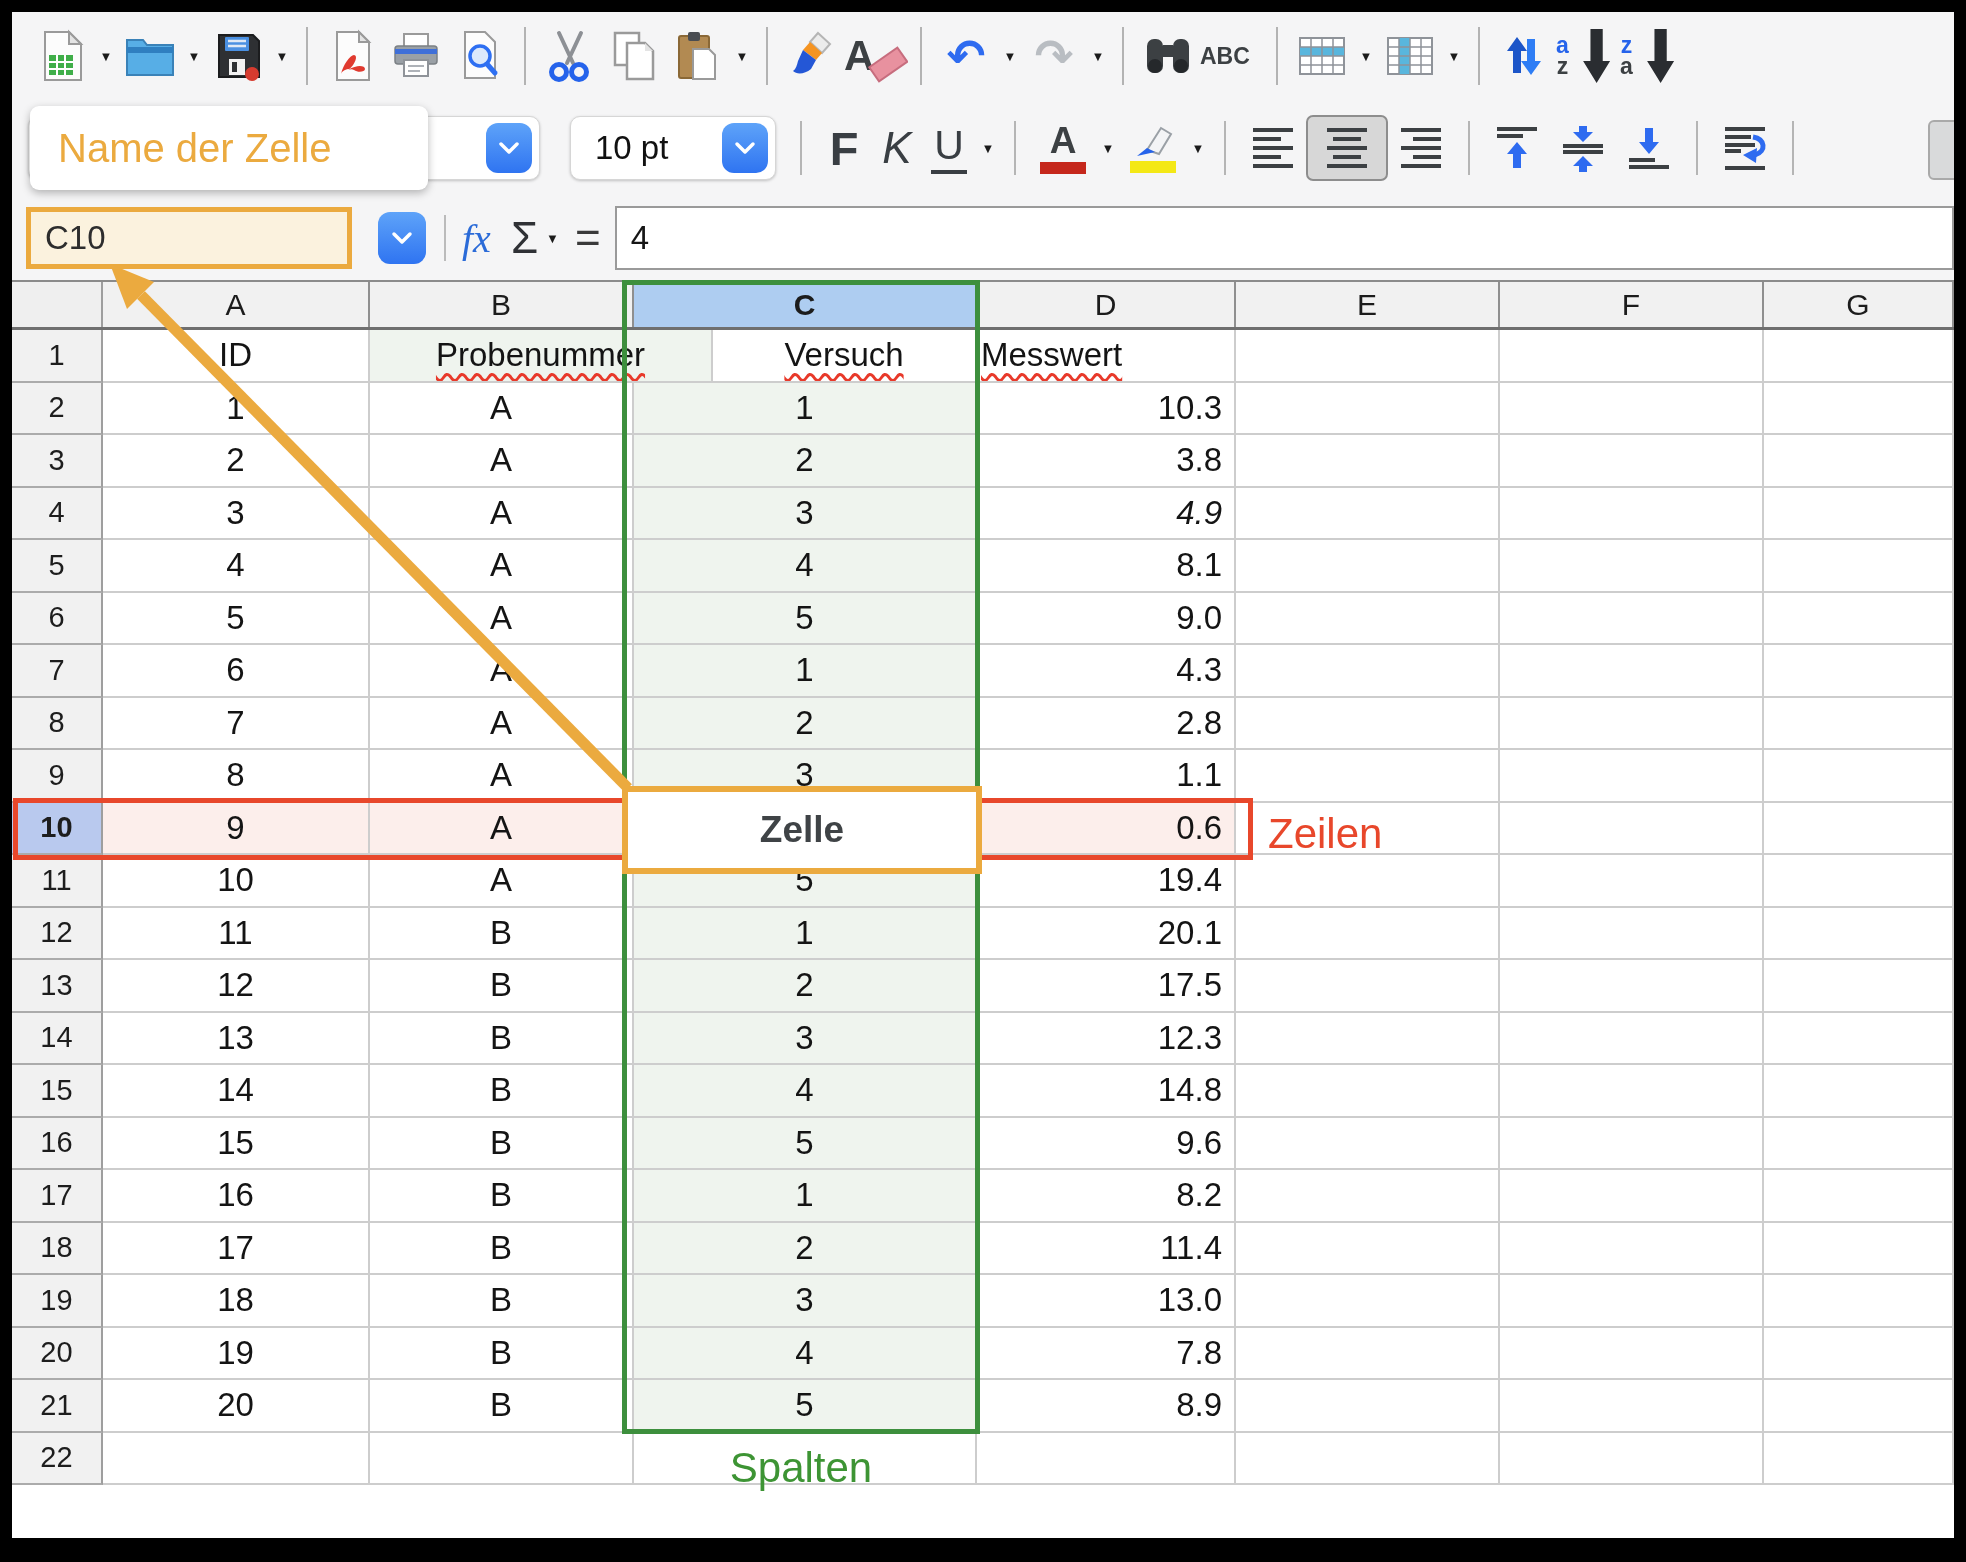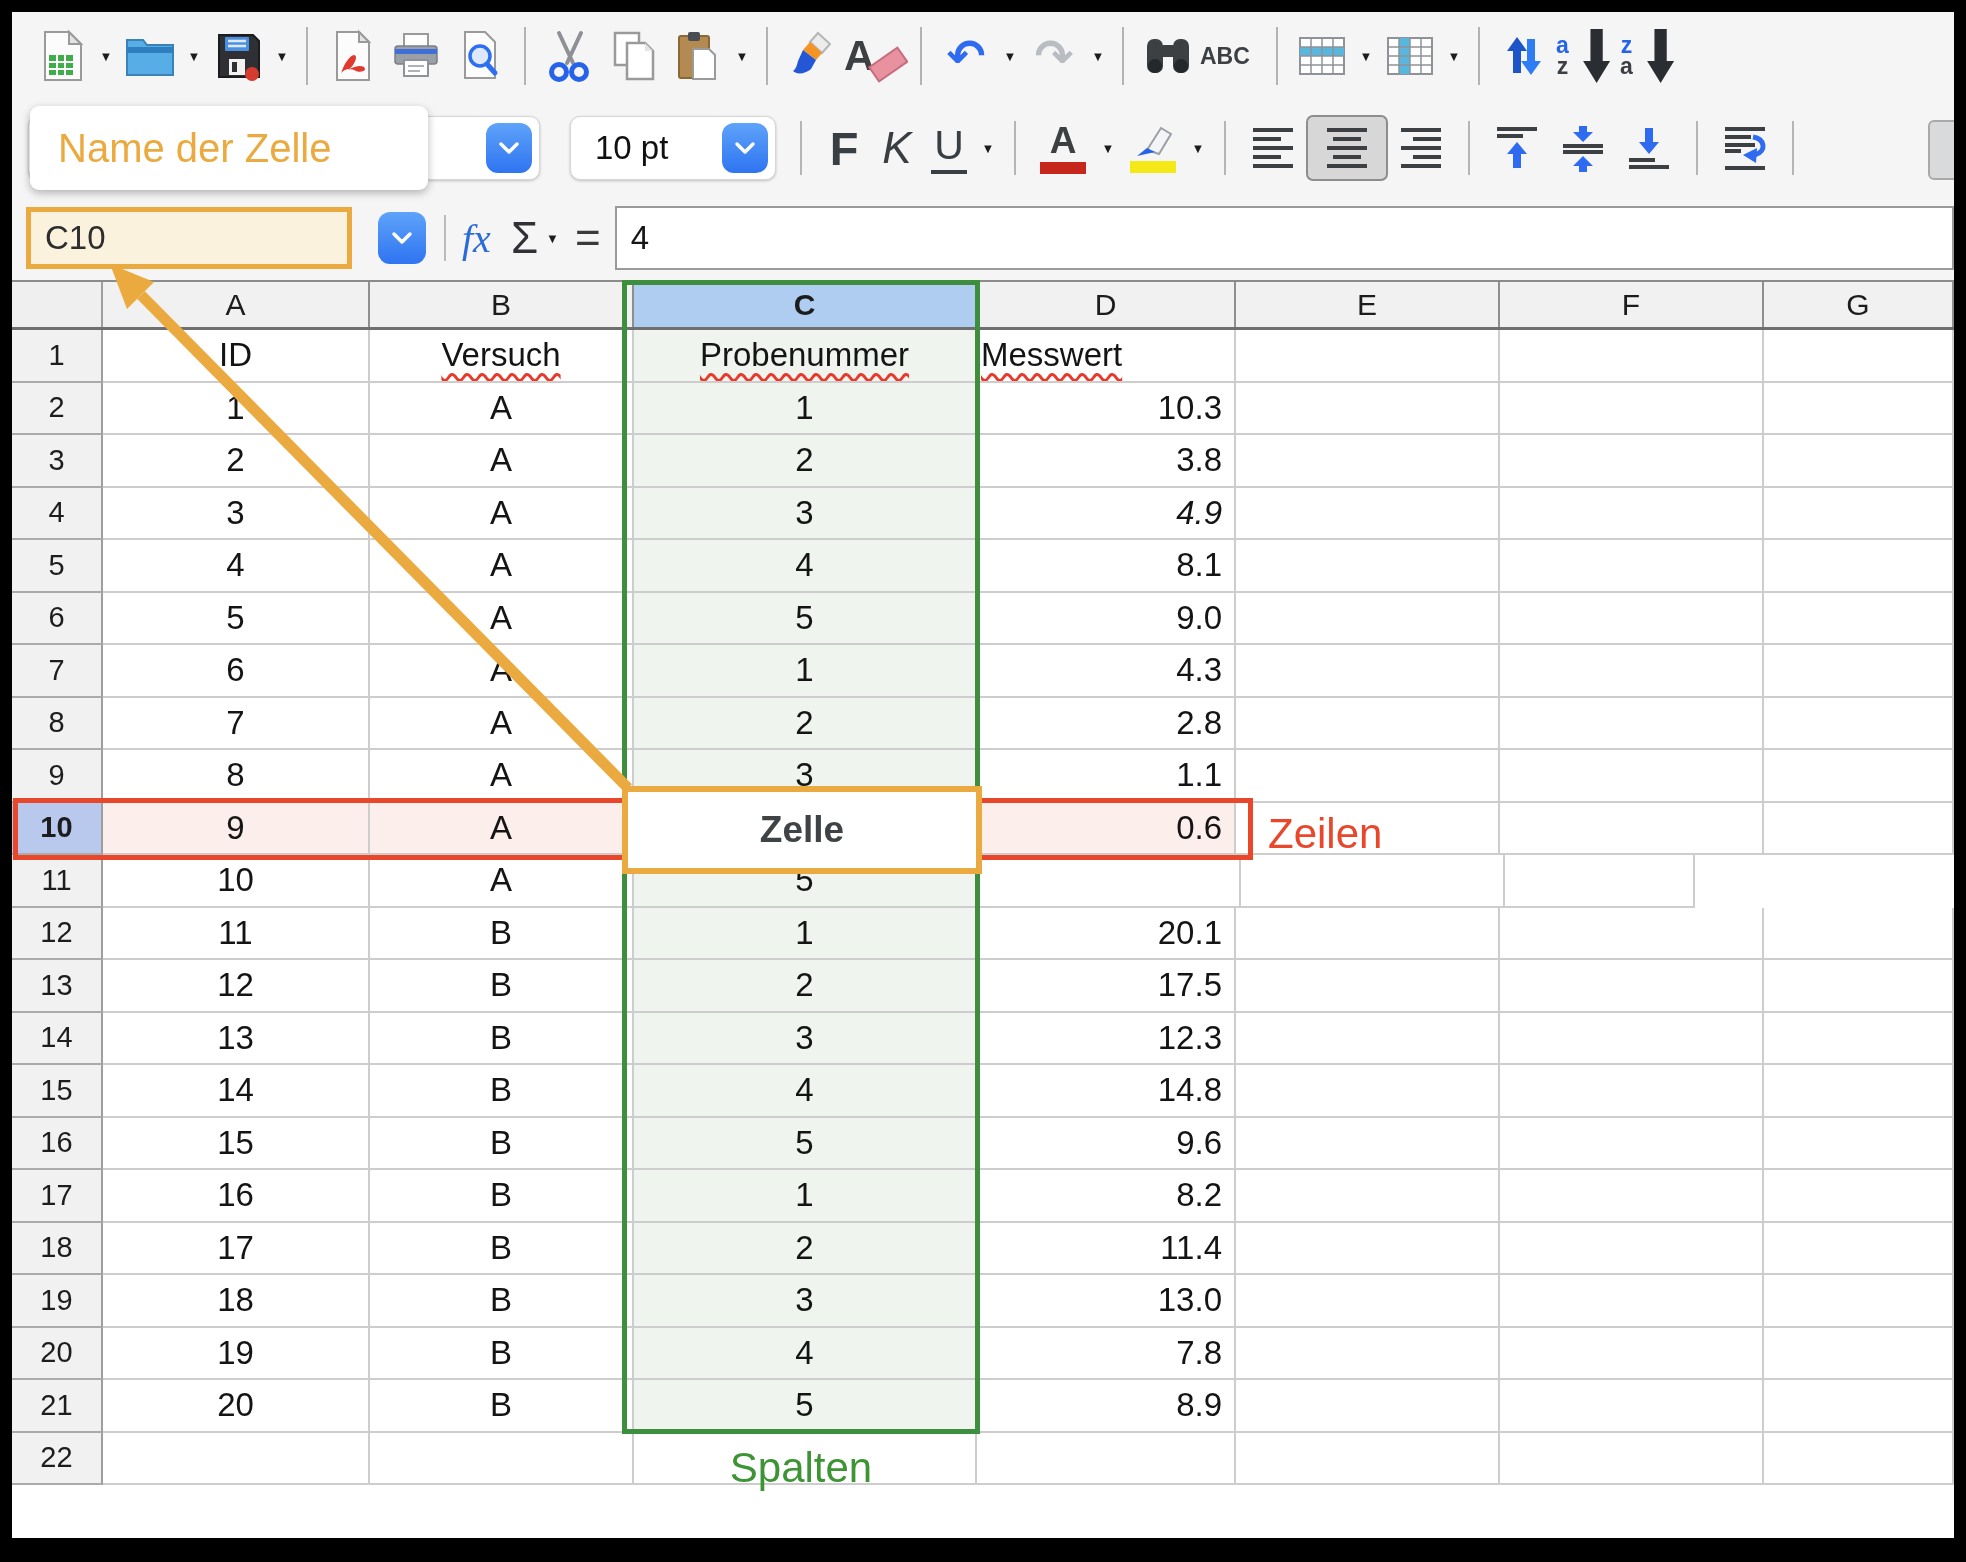--- a/index.html
+++ b/index.html
@@ -374,22 +374,22 @@
         <div class="col-hdr" style="width: 264px;">B</div>
         <div class="col-hdr col-hdr-sel" style="width: 343px;">C</div>
         <div class="col-hdr" style="width: 259px;">D</div>
         <div class="col-hdr" style="width: 264px;">E</div>
         <div class="col-hdr" style="width: 264px;">F</div>
         <div class="col-hdr" style="width: 190px;">G</div>
       </div>
       <div class="g-row">
         <div class="row-hdr">1</div>
         <div class="cell ctr" style="width: 267px;">ID</div>
+        <div class="cell ctr csel sq" style="width: 343px;">Probenummer</div>
         <div class="cell ctr sq" style="width: 264px;">Versuch</div>
-        <div class="cell ctr csel sq" style="width: 343px;">Probenummer</div>
         <div class="cell lft sq" style="width: 259px;">Messwert</div>
         <div class="cell lft" style="width: 264px;"></div>
         <div class="cell lft" style="width: 264px;"></div>
         <div class="cell lft" style="width: 190px;"></div>
       </div>
       <div class="g-row">
         <div class="row-hdr">2</div>
         <div class="cell ctr" style="width: 267px;">1</div>
         <div class="cell ctr" style="width: 264px;">A</div>
         <div class="cell ctr csel" style="width: 343px;">1</div>
@@ -476,20 +476,21 @@
         <div class="cell rgt rsel" style="width: 259px;">0.6</div>
         <div class="cell rgt" style="width: 264px;"></div>
         <div class="cell rgt" style="width: 264px;"></div>
         <div class="cell rgt" style="width: 190px;"></div>
       </div>
       <div class="g-row">
         <div class="row-hdr">11</div>
         <div class="cell ctr" style="width: 267px;">10</div>
         <div class="cell ctr" style="width: 264px;">A</div>
         <div class="cell ctr csel" style="width: 343px;">5</div>
+        <div class="cell rgt" style="width: 259px;">19.4</div>
         <div class="cell rgt" style="width: 264px;"></div>
         <div class="cell rgt" style="width: 264px;"></div>
         <div class="cell rgt" style="width: 190px;"></div>
       </div>
       <div class="g-row">
         <div class="row-hdr">12</div>
         <div class="cell ctr" style="width: 267px;">11</div>
         <div class="cell ctr" style="width: 264px;">B</div>
         <div class="cell ctr csel" style="width: 343px;">1</div>
         <div class="cell rgt" style="width: 259px;">20.1</div>

